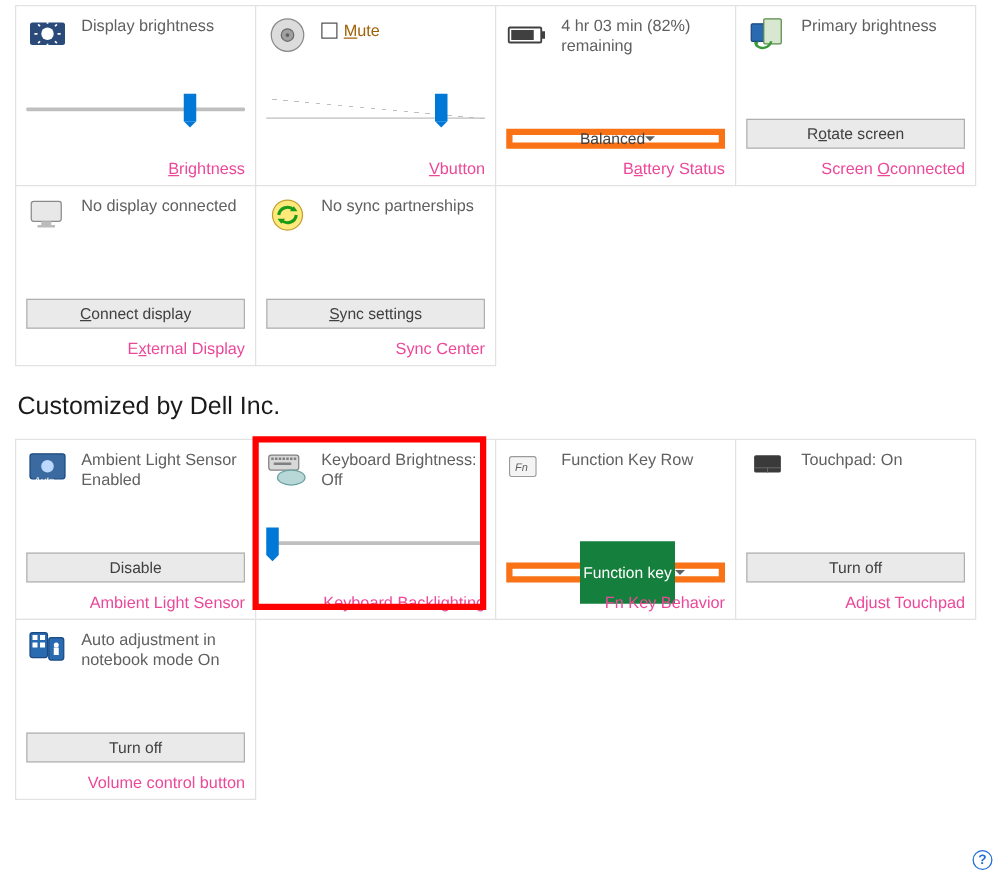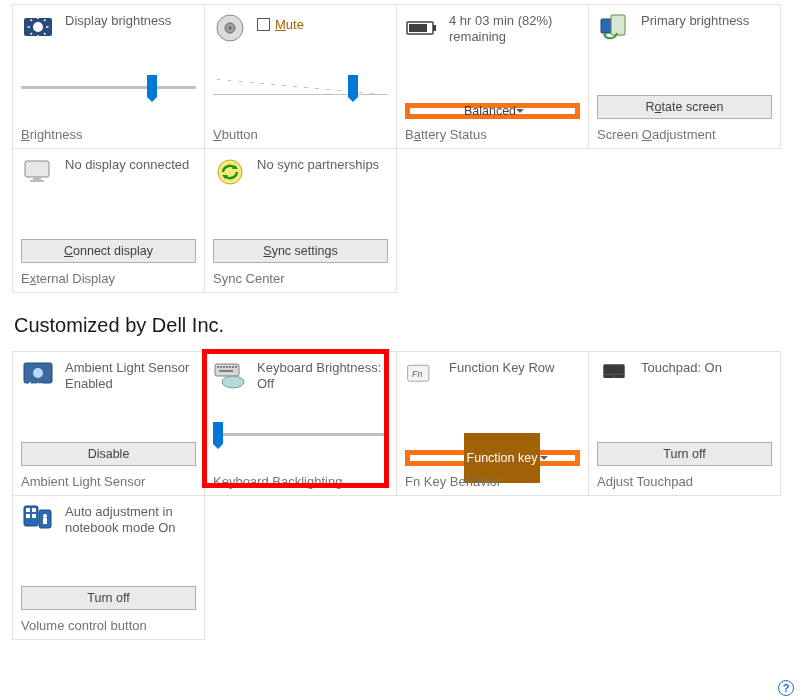--- a/index.html
+++ b/index.html
@@ -49,22 +49,22 @@
     padding-top: 2px;
   }
   .tile .mid {
     flex: 1;
     display: flex;
     align-items: center;
     justify-content: center;
   }
   .tile .footer {
     font-size: 13px;
-    color: #737373;
-    text-align: left;
+    color: #ec4899;
+    text-align: right;
     padding: 6px 0 2px 0;
   }
   .accel { text-decoration: underline; }
   .btn {
     width: 100%;
     height: 24px;
     border: 1px solid #b0b0b0;
     background: #eaeaea;
     font-family: inherit;
     font-size: 12.5px;
@@ -82,21 +82,21 @@
     font-family: inherit;
     font-size: 12.5px;
     color: #404040;
     display: flex;
     align-items: center;
     justify-content: center;
     padding: 0 4px 0 7px;
     cursor: pointer;
   }
   .select.highlighted .select-text {
-    background: #a16207;
+    background: #15803d;
     color: #fff;
     padding: 18px 3px;
     margin-left: 24px;
   }
   .chev {
     width: 0; height: 0;
     border-left: 4px solid transparent;
     border-right: 4px solid transparent;
     border-top: 4px solid #606060;
   }
@@ -283,21 +283,21 @@
       </div>
       <div class="title">Primary brightness</div>
     </div>
     <div class="mid" style="align-items:flex-end;padding-bottom:2px">
       <button class="btn">
           <span>R</span>
           <span class="accel">o</span>
           <span>tate screen</span>
         </button>
     </div>
-    <div class="footer"><span>Screen </span><span class="accel">O</span><span>adjustment</span></div>
+    <div class="footer"><span>Screen </span><span class="accel">O</span><span>connected</span></div>
   </div>
 
   <div class="tile">
     <div class="head">
       <div class="icon">
         <svg viewBox="0 0 34 34" width="34" height="34">
           <rect x="4" y="6" width="24" height="16" rx="2" fill="#e8e8e8" stroke="#8a8a8a"></rect>
           <rect x="12" y="22" width="8" height="3" fill="#bcbcbc"></rect>
           <rect x="9" y="25" width="14" height="2" fill="#bcbcbc"></rect>
         </svg>

